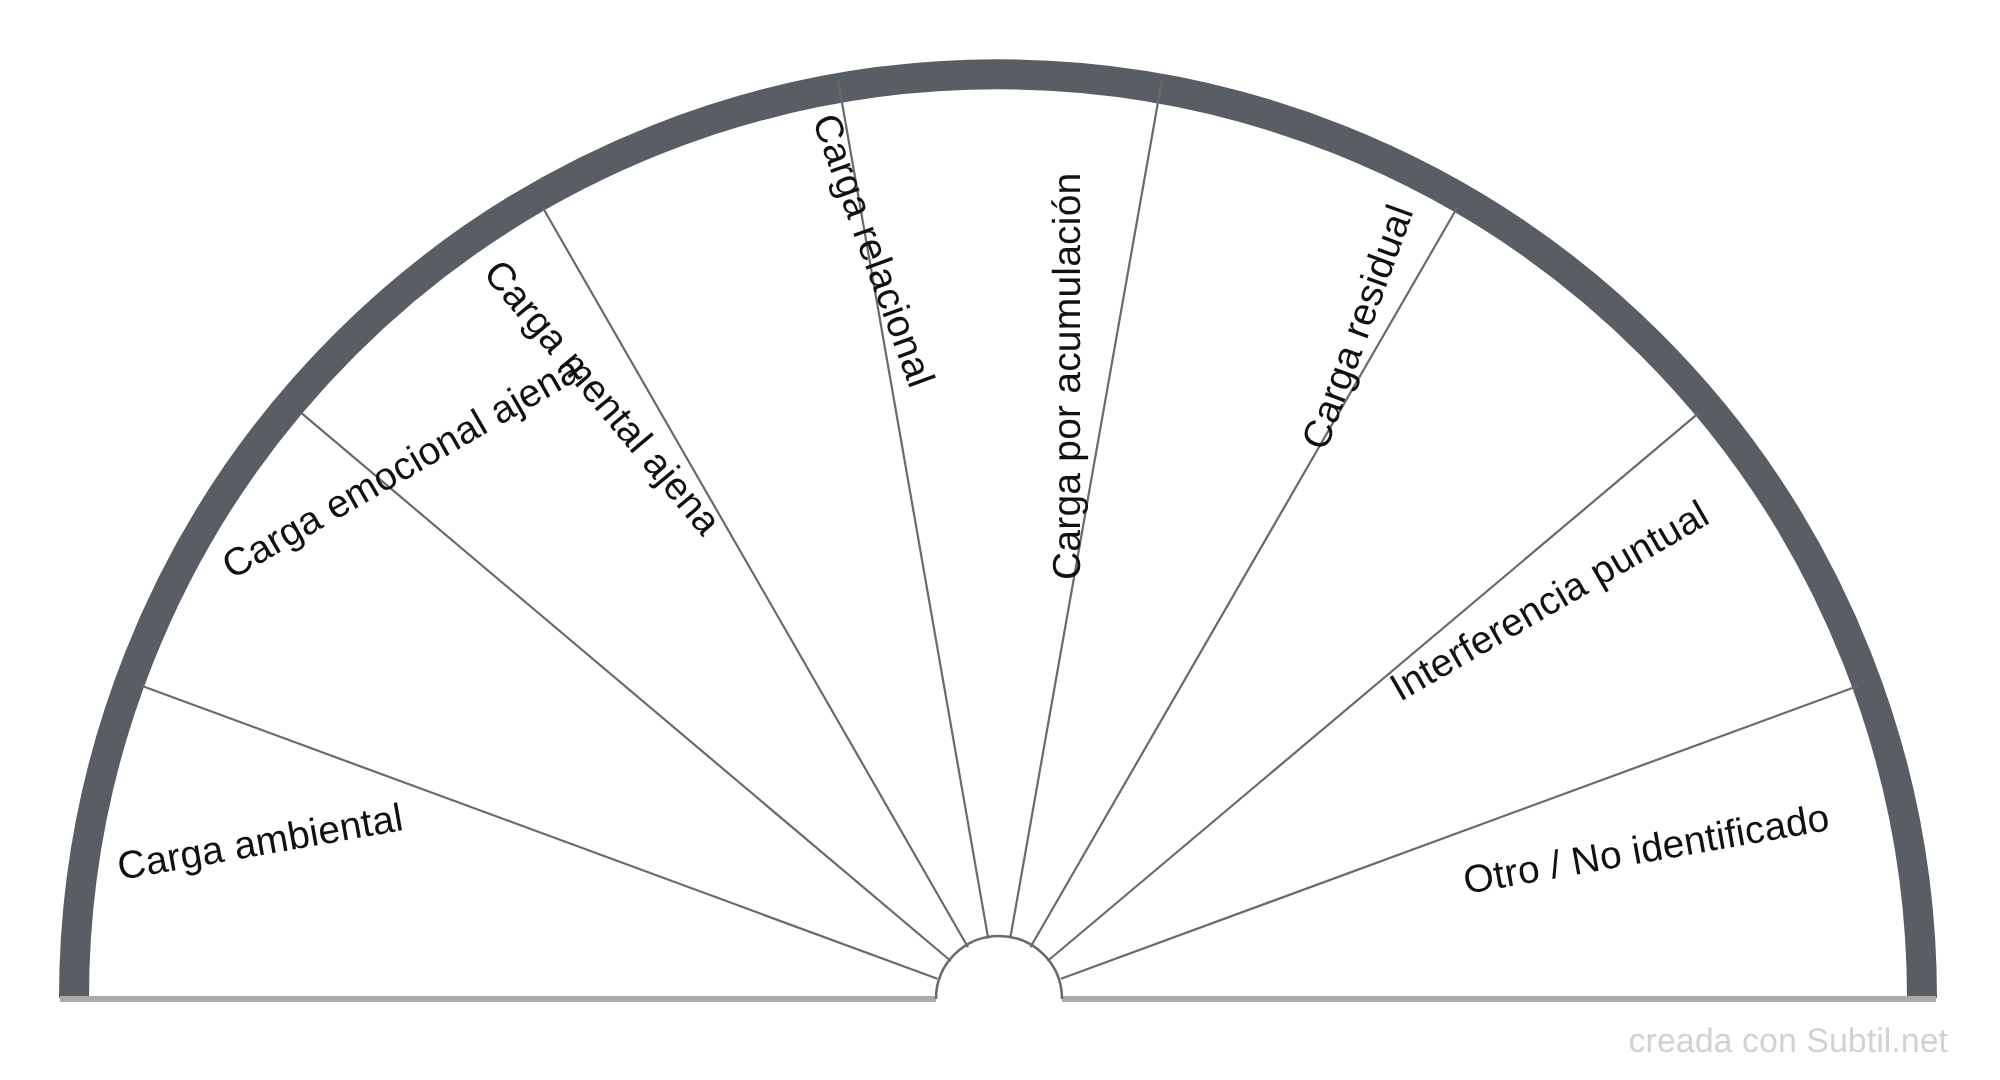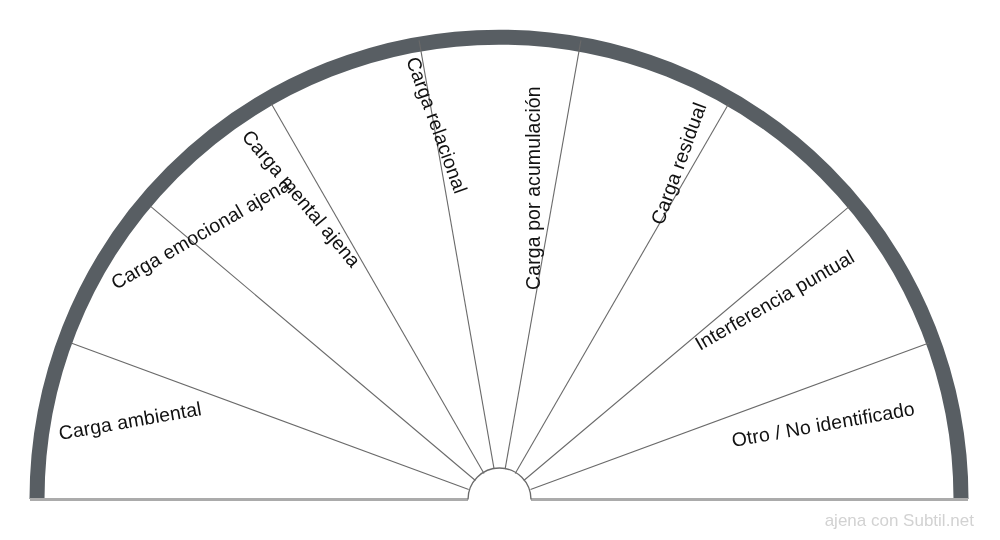--- a/index.html
+++ b/index.html
@@ -84,15 +84,15 @@
 
       <text class="sector-label" x="663" y="226" transform="rotate(-70 663 226)">Carga residual</text>
 
       <text class="sector-label" x="700" y="351" transform="rotate(-30 700 351)">Interferencia puntual</text>
 
       <text class="sector-label" x="733" y="447" transform="rotate(-10 733 447)">Otro / No identificado</text>
     </g>
 
   </svg>
 
-  <div class="footer-credit">ajena con Subtil.net</div>
+  <div class="footer-credit">creada con Subtil.net</div>
 
 </div>
 
 </body></html>

